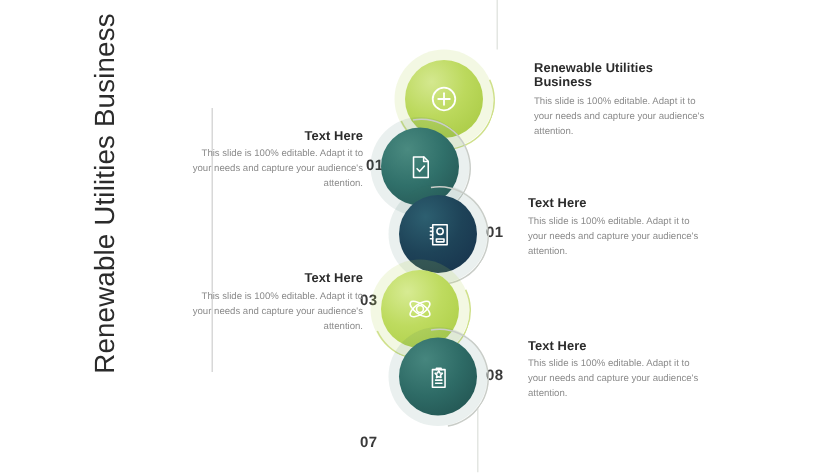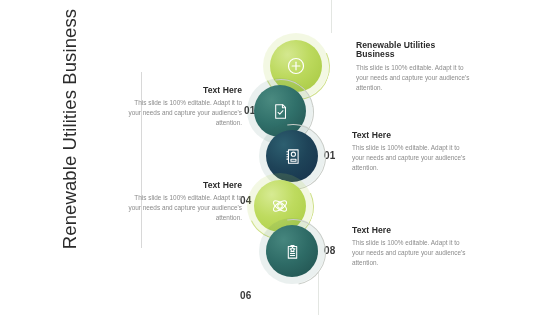--- a/index.html
+++ b/index.html
@@ -237,21 +237,21 @@
             <line x1="5.6" y1="6.6" x2="7.4" y2="6.6"></line>
             <line x1="5.6" y1="9.4" x2="7.4" y2="9.4"></line>
             <line x1="5.6" y1="12.2" x2="7.4" y2="12.2"></line>
             <line x1="5.6" y1="15.0" x2="7.4" y2="15.0"></line>
             <circle cx="13" cy="9.4" r="2.4"></circle>
             <path d="M10.2 15.2h5.8v2.2h-5.8z"></path>
           </svg>
         </span>
       </div>
     </div>
-    <div class="num num-left">04</div>
+    <div class="num num-left">03</div>
     <div class="txt txt-right">
       <h3>Text Here</h3>
       <p>This slide is 100% editable. Adapt it to your needs and capture your audience's attention.</p>
     </div>
   </div>
 
   <div class="row row-4">
     <div class="node">
       <div class="halo"></div>
       <div class="arc arc-green"></div>
@@ -281,20 +281,20 @@
           <svg width="21" height="21" viewBox="0 0 24 24" fill="none" stroke="#ffffff" stroke-width="1.2" stroke-linecap="round" stroke-linejoin="round">
             <path d="M7.2 6.2h9.6v13.4H7.2z"></path>
             <path d="M10.2 6.2V5.1h3.6v1.1"></path>
             <path d="M12 7.0l0.85 1.72 1.9.28-1.37 1.34.32 1.9L12 11.64l-1.7.6.32-1.9L9.25 9l1.9-.28z"></path>
             <line x1="9.6" y1="14.2" x2="14.4" y2="14.2"></line>
             <line x1="9.6" y1="16.6" x2="14.4" y2="16.6"></line>
           </svg>
         </span>
       </div>
     </div>
-    <div class="num num-left">06</div>
+    <div class="num num-left">07</div>
     <div class="txt txt-right">
       <h3>Text Here</h3>
       <p>This slide is 100% editable. Adapt it to your needs and capture your audience's attention.</p>
     </div>
   </div>
 
 </div>
 
 </body></html>

